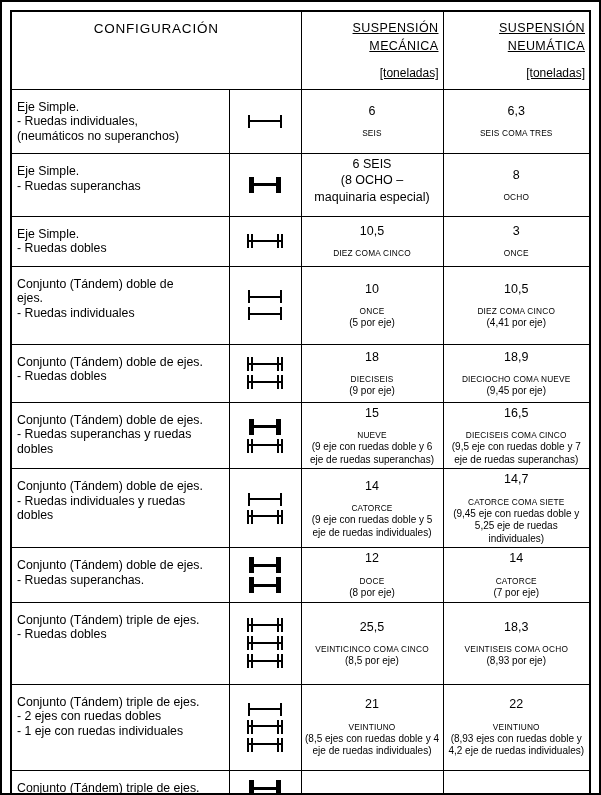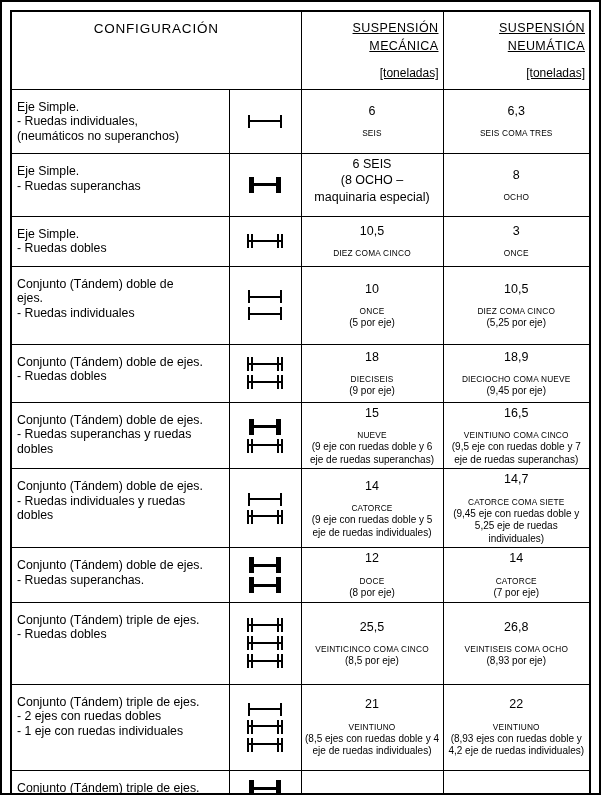--- a/index.html
+++ b/index.html
@@ -165,21 +165,21 @@
             </div>
           </td>
         <td class="c-val">
           <div class="val">10</div>
           <div class="word">ONCE</div>
           <div class="note">(5 por eje)</div>
         </td>
         <td class="c-val">
           <div class="val">10,5</div>
           <div class="word">DIEZ COMA CINCO</div>
-          <div class="note">(5,25 por eje)</div>
+          <div class="note">(4,41 por eje)</div>
         </td>
       </tr>
 
       <tr class="rh5">
         <td class="c-desc">Conjunto (Tándem) doble de ejes.
 - Ruedas dobles</td>
         <td class="c-icon">
             <div class="axle dual">
               <i class="bar"></i>
               <i class="wh l1"></i>
@@ -225,21 +225,21 @@
               <i class="wh r2"></i>
             </div>
           </td>
         <td class="c-val">
           <div class="val">15</div>
           <div class="word">NUEVE</div>
           <div class="note">(9 eje con ruedas doble y 6 eje de ruedas superanchas)</div>
         </td>
         <td class="c-val">
           <div class="val">16,5</div>
-          <div class="word">VEINTIUNO COMA CINCO</div>
+          <div class="word">DIECISEIS COMA CINCO</div>
           <div class="note">(9,5 eje con ruedas doble y 7 eje de ruedas superanchas)</div>
         </td>
       </tr>
 
       <tr class="rh7">
         <td class="c-desc">Conjunto (Tándem) doble de ejes.
 - Ruedas individuales y ruedas
 dobles</td>
         <td class="c-icon">
             <div class="axle single">
@@ -319,21 +319,21 @@
               <i class="wh r1"></i>
               <i class="wh r2"></i>
             </div>
           </td>
         <td class="c-val">
           <div class="val">25,5</div>
           <div class="word">VEINTICINCO COMA CINCO</div>
           <div class="note">(8,5 por eje)</div>
         </td>
         <td class="c-val">
-          <div class="val">26,8</div>
+          <div class="val">18,3</div>
           <div class="word">VEINTISEIS COMA OCHO</div>
           <div class="note">(8,93 por eje)</div>
         </td>
       </tr>
 
       <tr class="rh10">
         <td class="c-desc">Conjunto (Tándem) triple de ejes.
 - 2 ejes con ruedas dobles
 - 1 eje con ruedas individuales</td>
         <td class="c-icon">

